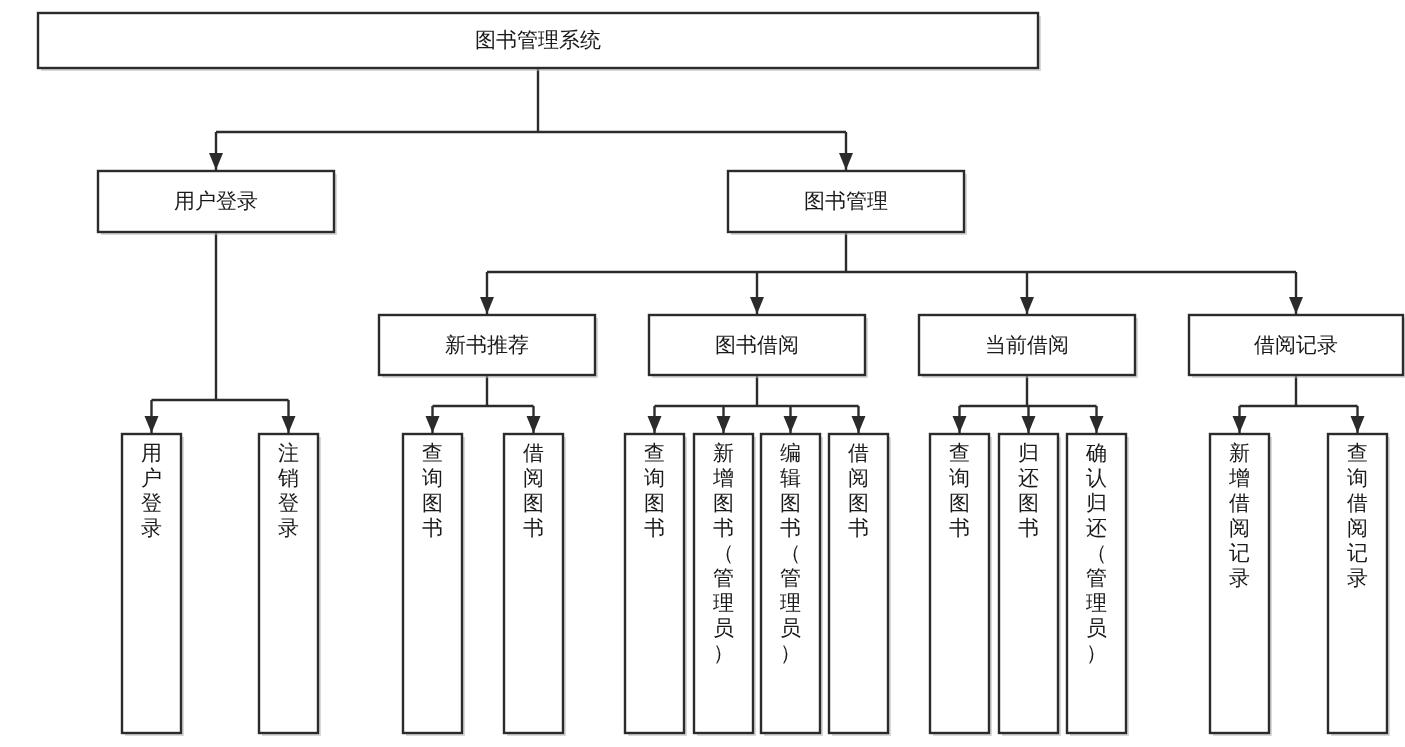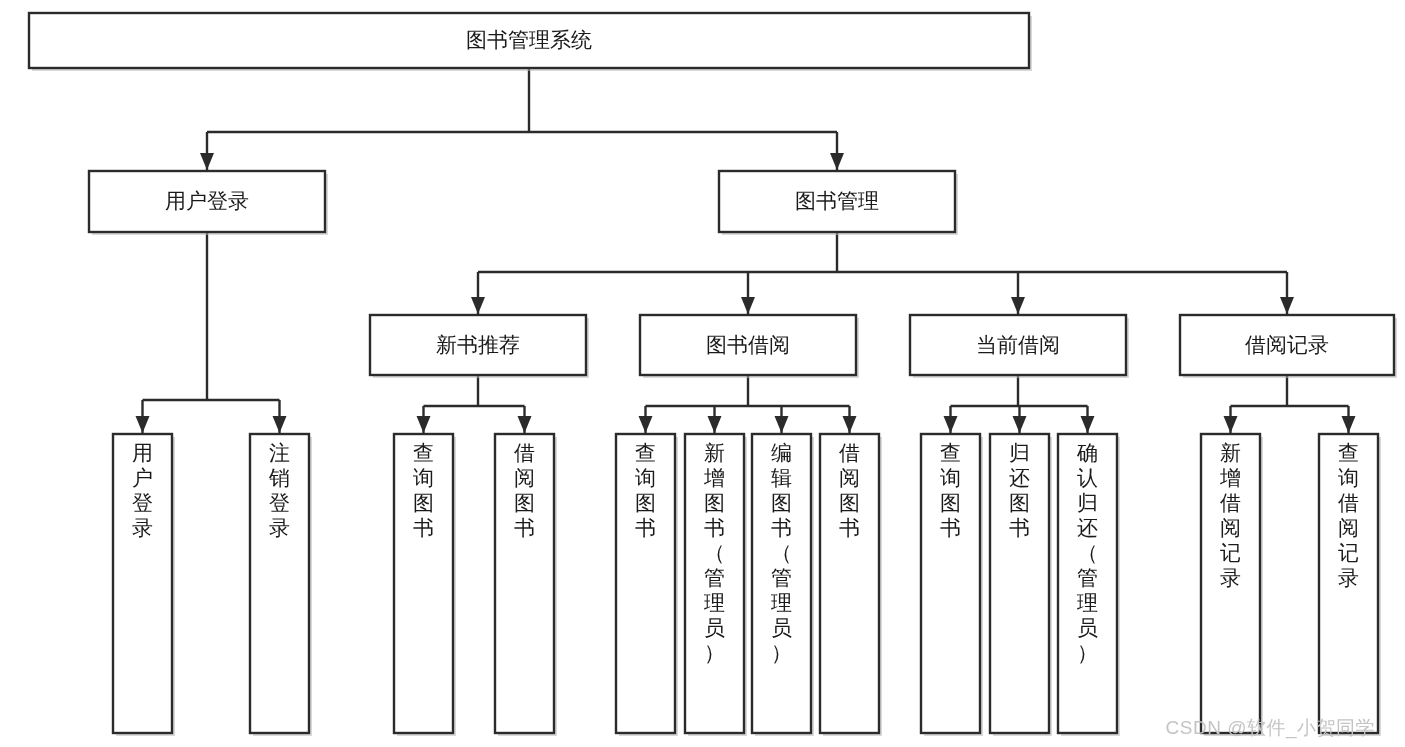--- a/index.html
+++ b/index.html
@@ -9,21 +9,21 @@
   }
   body {
     width: 1405px;
     height: 747px;
     font-family: "Liberation Sans", "DejaVu Sans", sans-serif;
     overflow: hidden;
     position: relative;
   }
   #diagram-root {
     position: absolute;
-    left: 8px;
+    left: 17px;
     top: 0;
     width: 1375px;
     height: 747px;
   }
   svg.diagram {
     display: block;
     width: 1405px;
     height: 747px;
   }
   .node-rect {
@@ -239,14 +239,13 @@
           <rect x="1193" y="434" width="59" height="299" class="node-rect"></rect>
           <text x="1222.5" class="leaf-label"><tspan x="1222.5" y="460">新</tspan><tspan x="1222.5" y="485">增</tspan><tspan x="1222.5" y="510">借</tspan><tspan x="1222.5" y="535">阅</tspan><tspan x="1222.5" y="560">记</tspan><tspan x="1222.5" y="585">录</tspan></text>
         </g>
         <g>
           <rect x="1314" y="437" width="59" height="299" class="node-shadow"></rect>
           <rect x="1311" y="434" width="59" height="299" class="node-rect"></rect>
           <text x="1340.5" class="leaf-label"><tspan x="1340.5" y="460">查</tspan><tspan x="1340.5" y="485">询</tspan><tspan x="1340.5" y="510">借</tspan><tspan x="1340.5" y="535">阅</tspan><tspan x="1340.5" y="560">记</tspan><tspan x="1340.5" y="585">录</tspan></text>
         </g>
       </g>
   </svg>
-  <div class="watermark">CSDN @软件_小贺同学</div>
 </div>
 
 </body></html>

